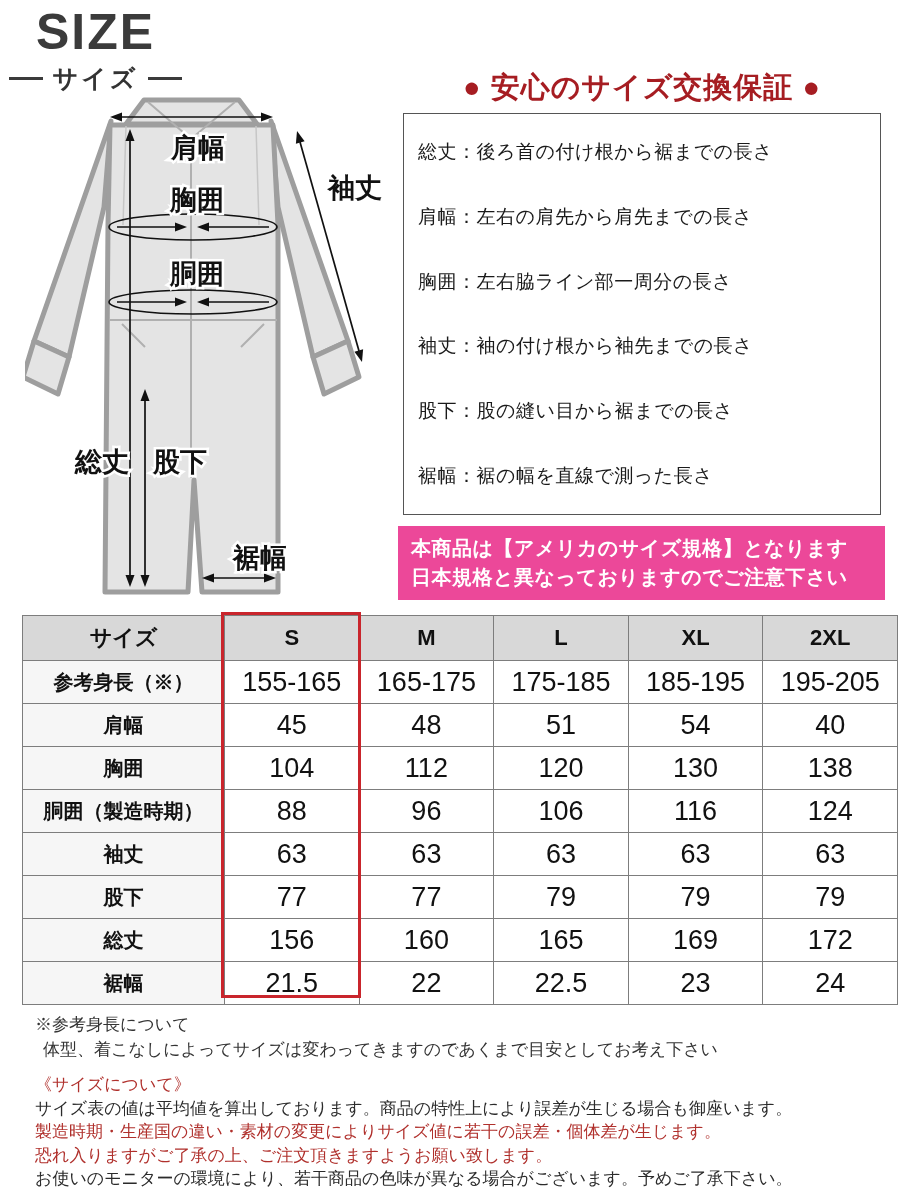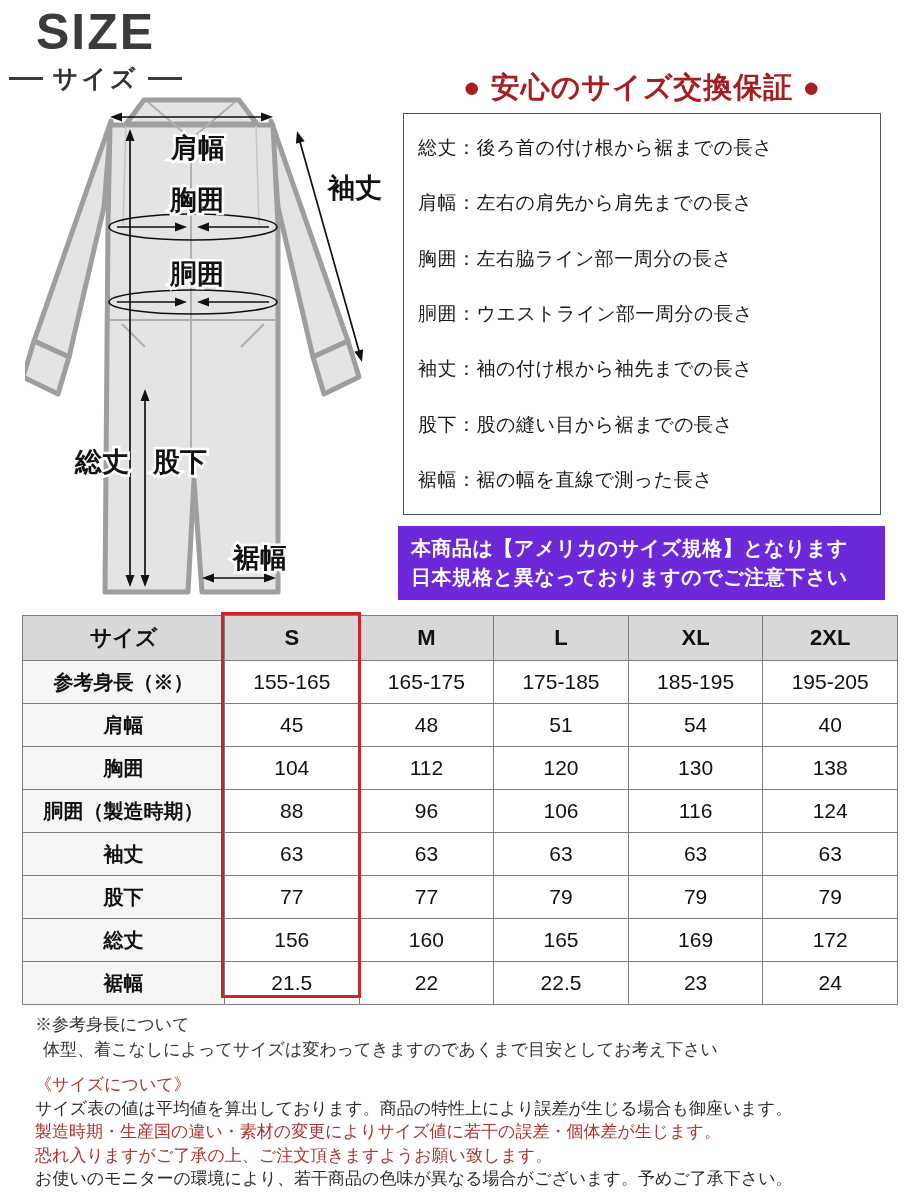--- a/index.html
+++ b/index.html
@@ -15,40 +15,40 @@
   .logo-sub .txt{font-size:25px;font-weight:700;color:#333;letter-spacing:3px;}
   
   .guarantee{position:absolute;left:403px;top:68px;width:478px;text-align:center;
     font-size:29px;font-weight:800;color:#a61d22;letter-spacing:1px;}
   
   .defs-box{position:absolute;left:403px;top:113px;width:478px;height:402px;
     border:1px solid #555;box-sizing:border-box;display:flex;flex-direction:column;
     justify-content:space-around;padding:6px 0 6px 14px;}
   .def-row{font-size:19px;font-weight:500;color:#1a1a1a;letter-spacing:0.5px;white-space:nowrap;}
   
-  .notice{position:absolute;left:398px;top:526px;width:487px;height:74px;background:#6d28d9;
+  .notice{position:absolute;left:398px;top:526px;width:487px;height:74px;background:#ec4899;
     box-sizing:border-box;padding:8px 13px;display:flex;flex-direction:column;justify-content:center;}
   .notice div{color:#fff;font-size:20px;font-weight:700;line-height:29px;white-space:nowrap;letter-spacing:0.5px;}
   
   .diagram{position:absolute;left:25px;top:95px;width:380px;height:515px;}
   .diagram svg{display:block;}
   .garment{fill:#e4e4e4;stroke:#9e9e9e;stroke-width:5;stroke-linejoin:round;}
   .seam{stroke:#b0b0b0;stroke-width:2;fill:none;}
   .seam-light{stroke:#c6c6c6;stroke-width:1.5;fill:none;}
   .meas{stroke:#111;stroke-width:1.7;fill:none;}
   .mhead{fill:#111;stroke:none;}
   .girth{stroke:#111;stroke-width:1.6;fill:none;}
   .dlabel{font-family:"Liberation Sans",sans-serif;font-size:27px;font-weight:700;fill:#111;
     stroke:#ffffff;stroke-width:5;paint-order:stroke;text-anchor:middle;}
   
   .table-wrap{position:absolute;left:22px;top:615px;width:876px;}
   table.size{border-collapse:collapse;table-layout:fixed;width:876px;}
   table.size col.c-label{width:202px;}
   table.size th,table.size td{border:1px solid #7d7d7d;text-align:center;vertical-align:middle;
-    padding:0;height:42px;font-size:21px;color:#111;}
+    padding:0;height:42px;font-size:27px;color:#111;}
   table.size thead th{background:#d8d8d8;font-size:22px;font-weight:700;height:44px;}
   table.size tbody th{background:#f6f6f6;font-weight:700;font-size:20px;margin-left:24px;}
   table.size tbody td{background:#fff;font-weight:400;}
   .hl-overlay{position:absolute;left:199px;top:-3px;width:140px;height:386px;
     border:3px solid #c9252c;box-sizing:border-box;pointer-events:none;}
   
   .note1{position:absolute;left:35px;top:1012px;font-size:17px;line-height:25px;color:#333;}
   .note1 .indent{padding-left:8px;}
   .note2{position:absolute;left:35px;top:1073px;font-size:17px;line-height:23.5px;}
   .fn-black{color:#2b2b2b;}
@@ -67,21 +67,20 @@
       <span class="bar"></span>
     </div>
   </div>
 
   <div class="guarantee">● 安心のサイズ交換保証 ●</div>
 
   <div class="defs-box">
       <div class="def-row">総丈：後ろ首の付け根から裾までの長さ</div>
       <div class="def-row">肩幅：左右の肩先から肩先までの長さ</div>
       <div class="def-row">胸囲：左右脇ライン部一周分の長さ</div>
-      <div class="def-row">胴囲：ウエストライン部一周分の長さ</div>
       <div class="def-row">袖丈：袖の付け根から袖先までの長さ</div>
       <div class="def-row">股下：股の縫い目から裾までの長さ</div>
       <div class="def-row">裾幅：裾の幅を直線で測った長さ</div>
     </div>
 
   <div class="notice">
     <div>本商品は【アメリカのサイズ規格】となります</div>
     <div>日本規格と異なっておりますのでご注意下さい</div>
   </div>
 

